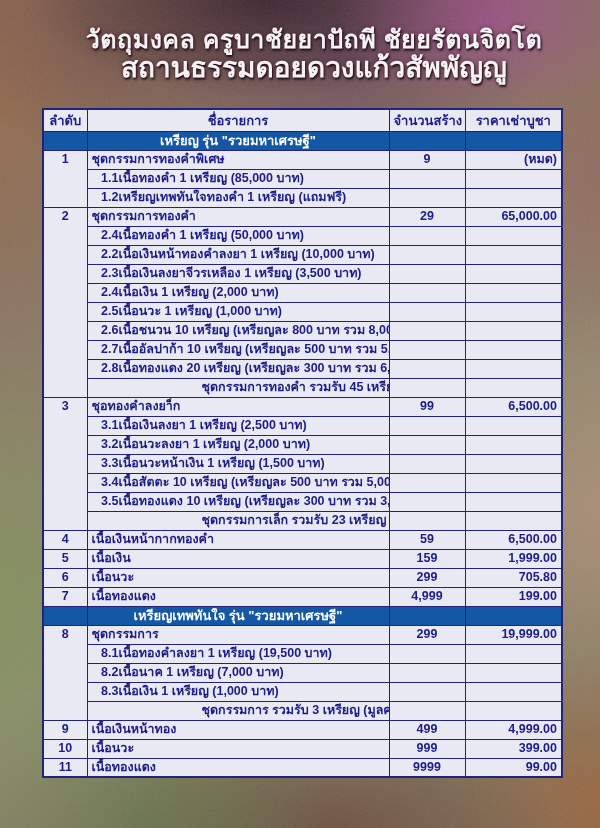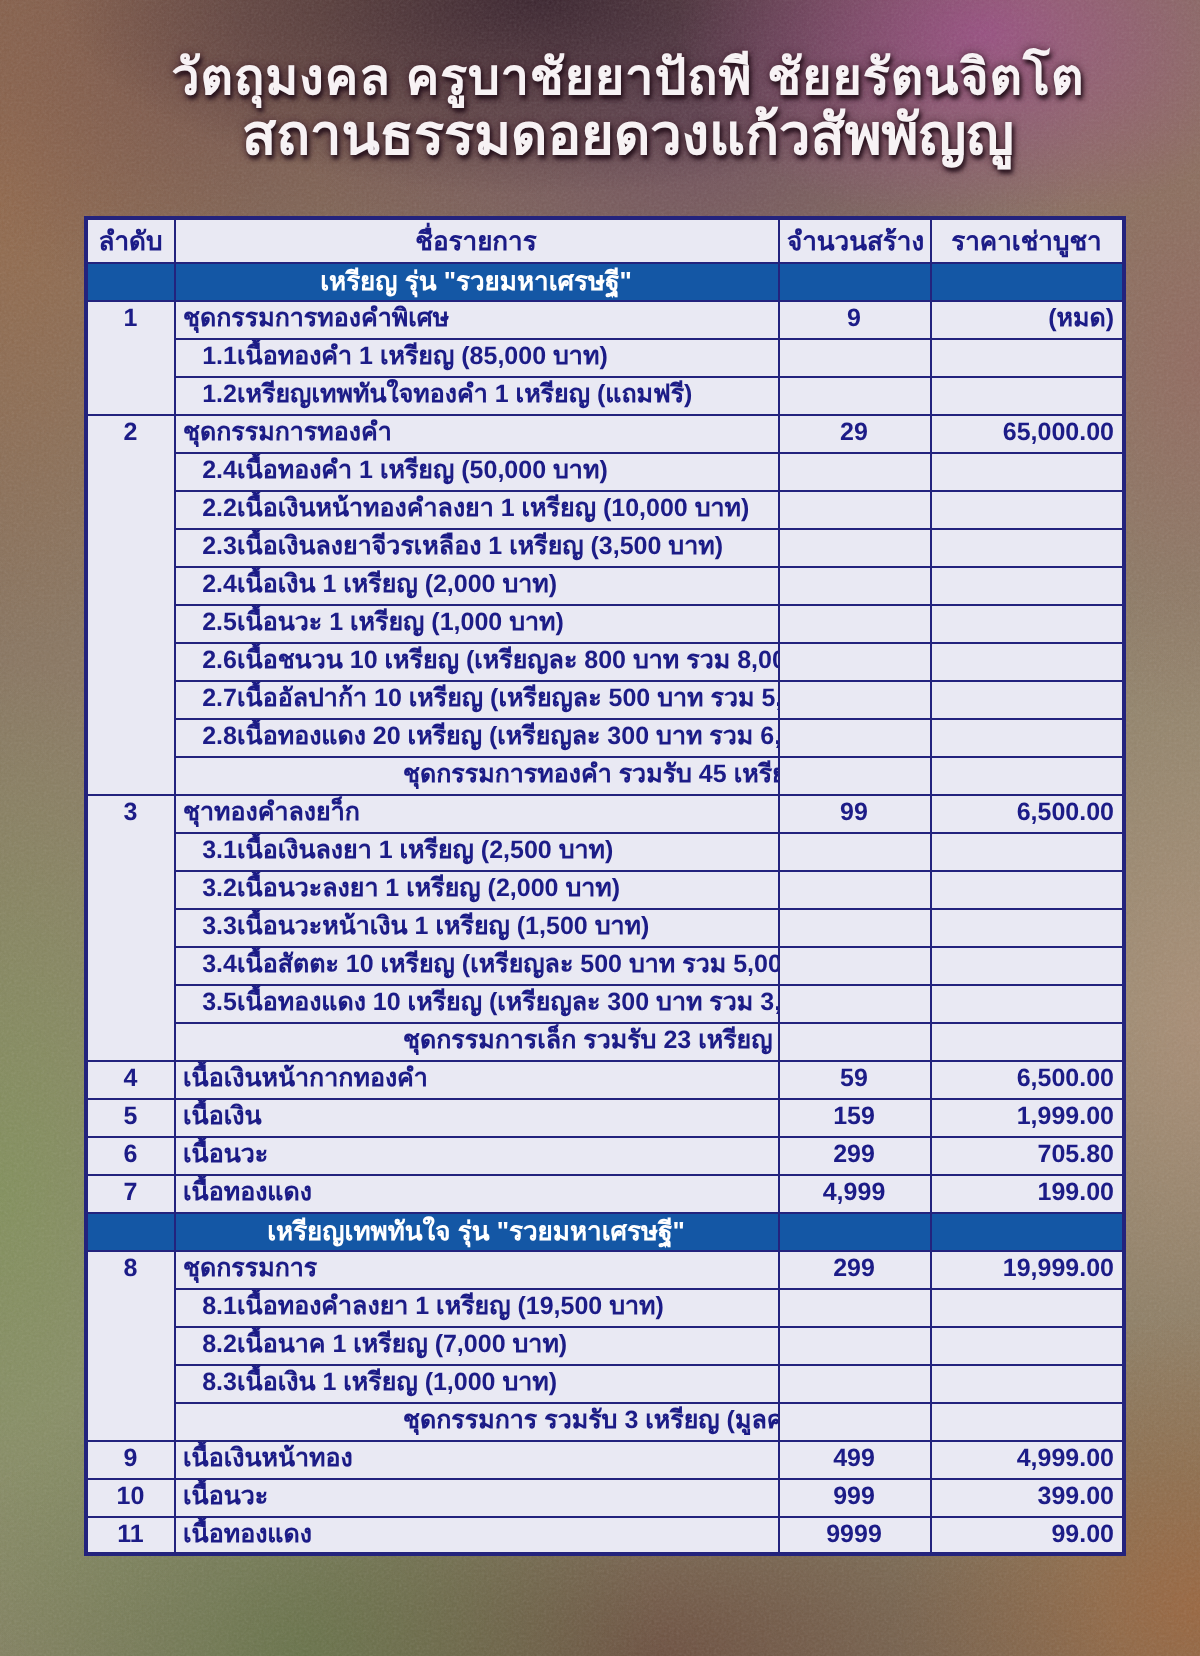--- a/index.html
+++ b/index.html
@@ -149,21 +149,21 @@
           <td class="c-qty"></td>
           <td class="c-price"></td>
         </tr>
         <tr class="subtotal">
           <td class="c-name subtotal">ชุดกรรมการทองคำ รวมรับ 45 เหรียญ (มูลค่า 85,500 บาท)</td>
           <td class="c-qty"></td>
           <td class="c-price"></td>
         </tr>
         <tr class="item">
           <td class="c-no" rowspan="7">3</td>
-          <td class="c-name">ชุาทองคำลงยา็ก</td>
+          <td class="c-name">ชุอทองคำลงยา็ก</td>
           <td class="c-qty">99</td>
           <td class="c-price">6,500.00</td>
         </tr>
         <tr class="subitem">
           <td class="c-name"><span class="subnum">3.1</span><span>เนื้อเงินลงยา 1 เหรียญ (2,500 บาท)</span></td>
           <td class="c-qty"></td>
           <td class="c-price"></td>
         </tr>
         <tr class="subitem">
           <td class="c-name"><span class="subnum">3.2</span><span>เนื้อนวะลงยา 1 เหรียญ (2,000 บาท)</span></td>

